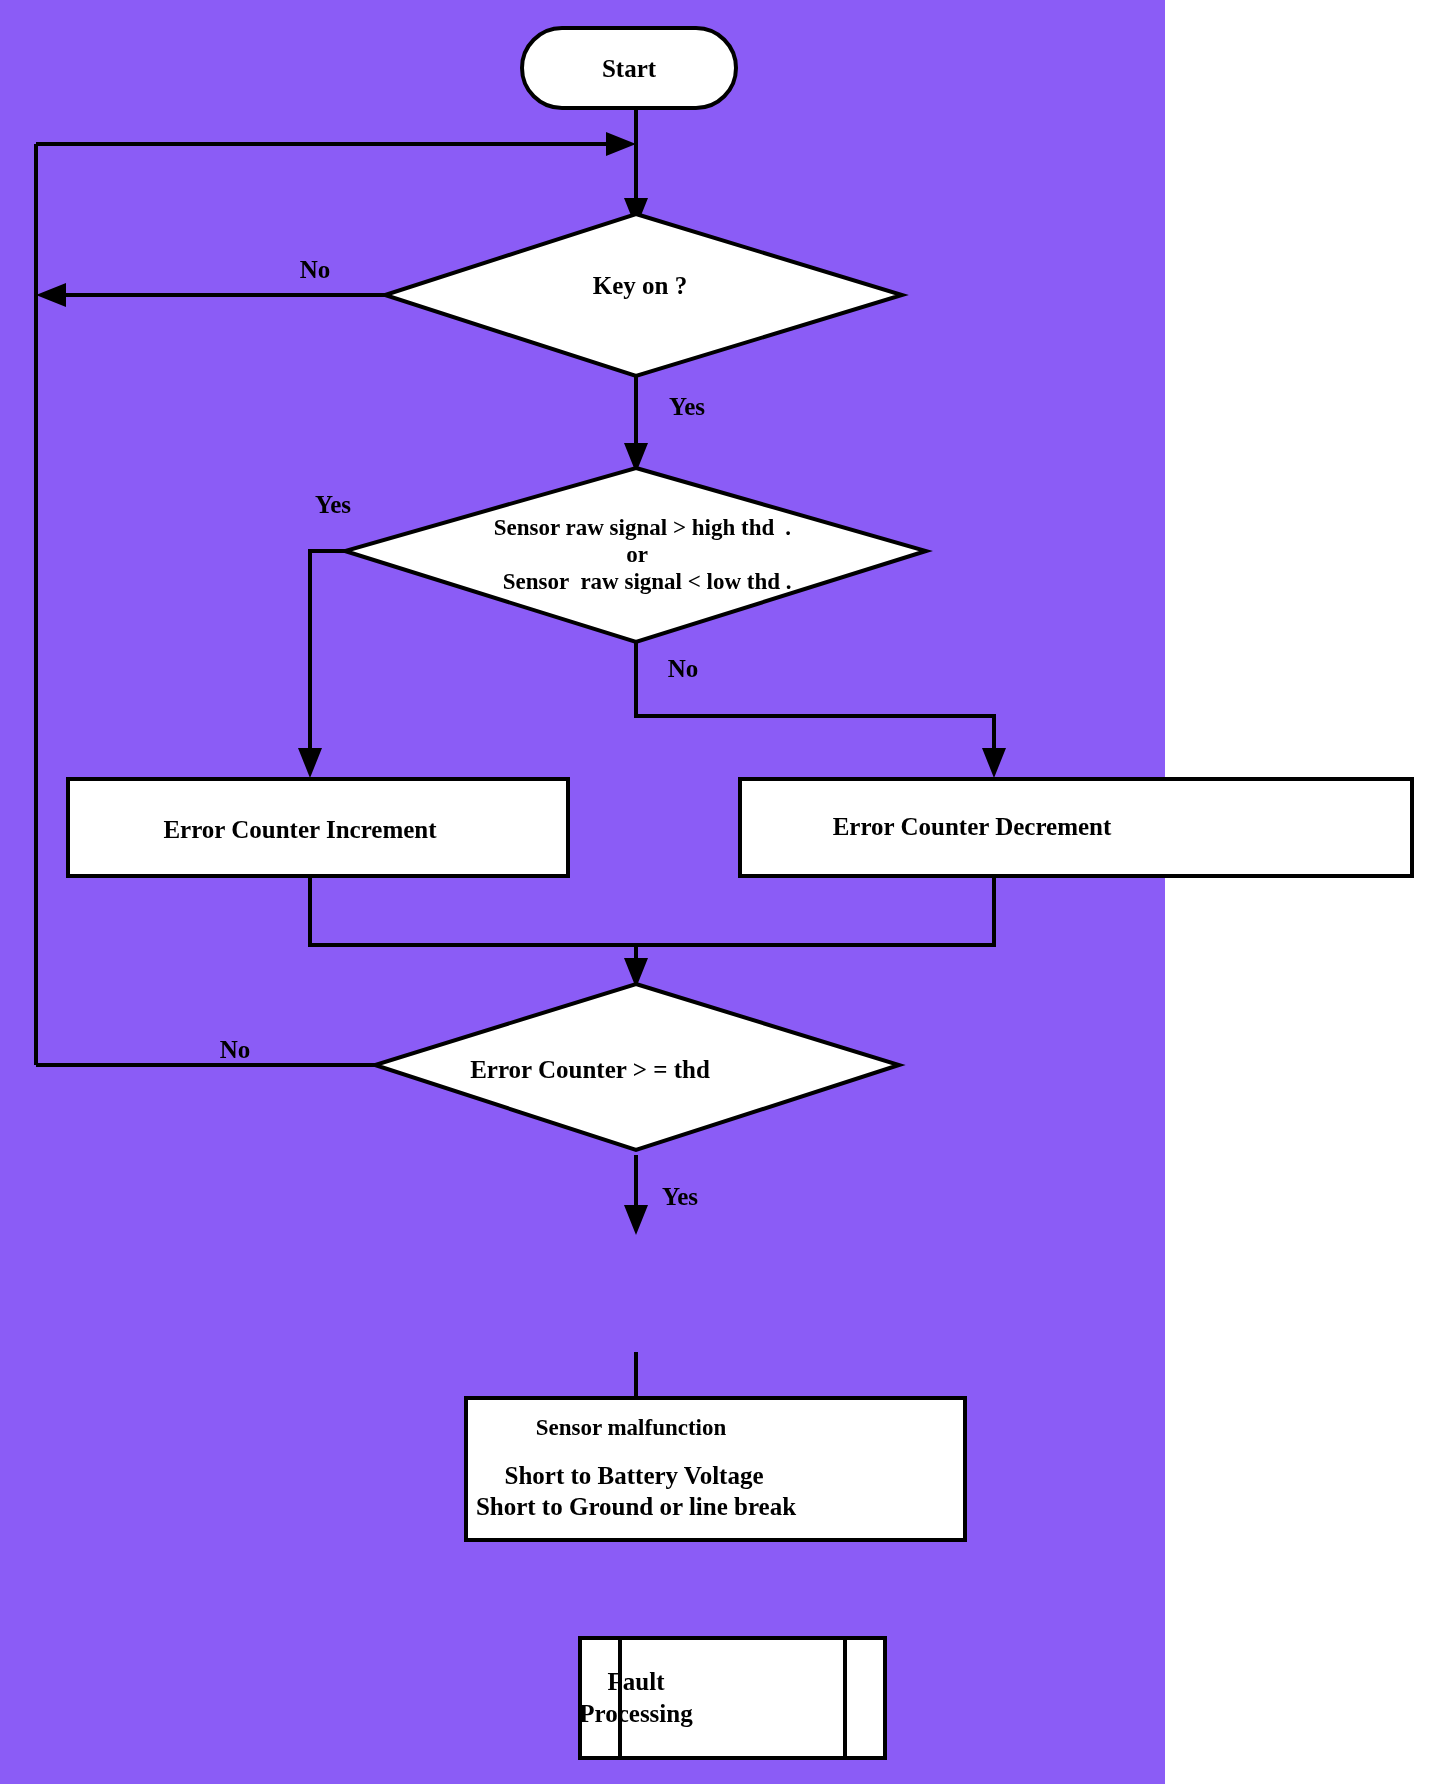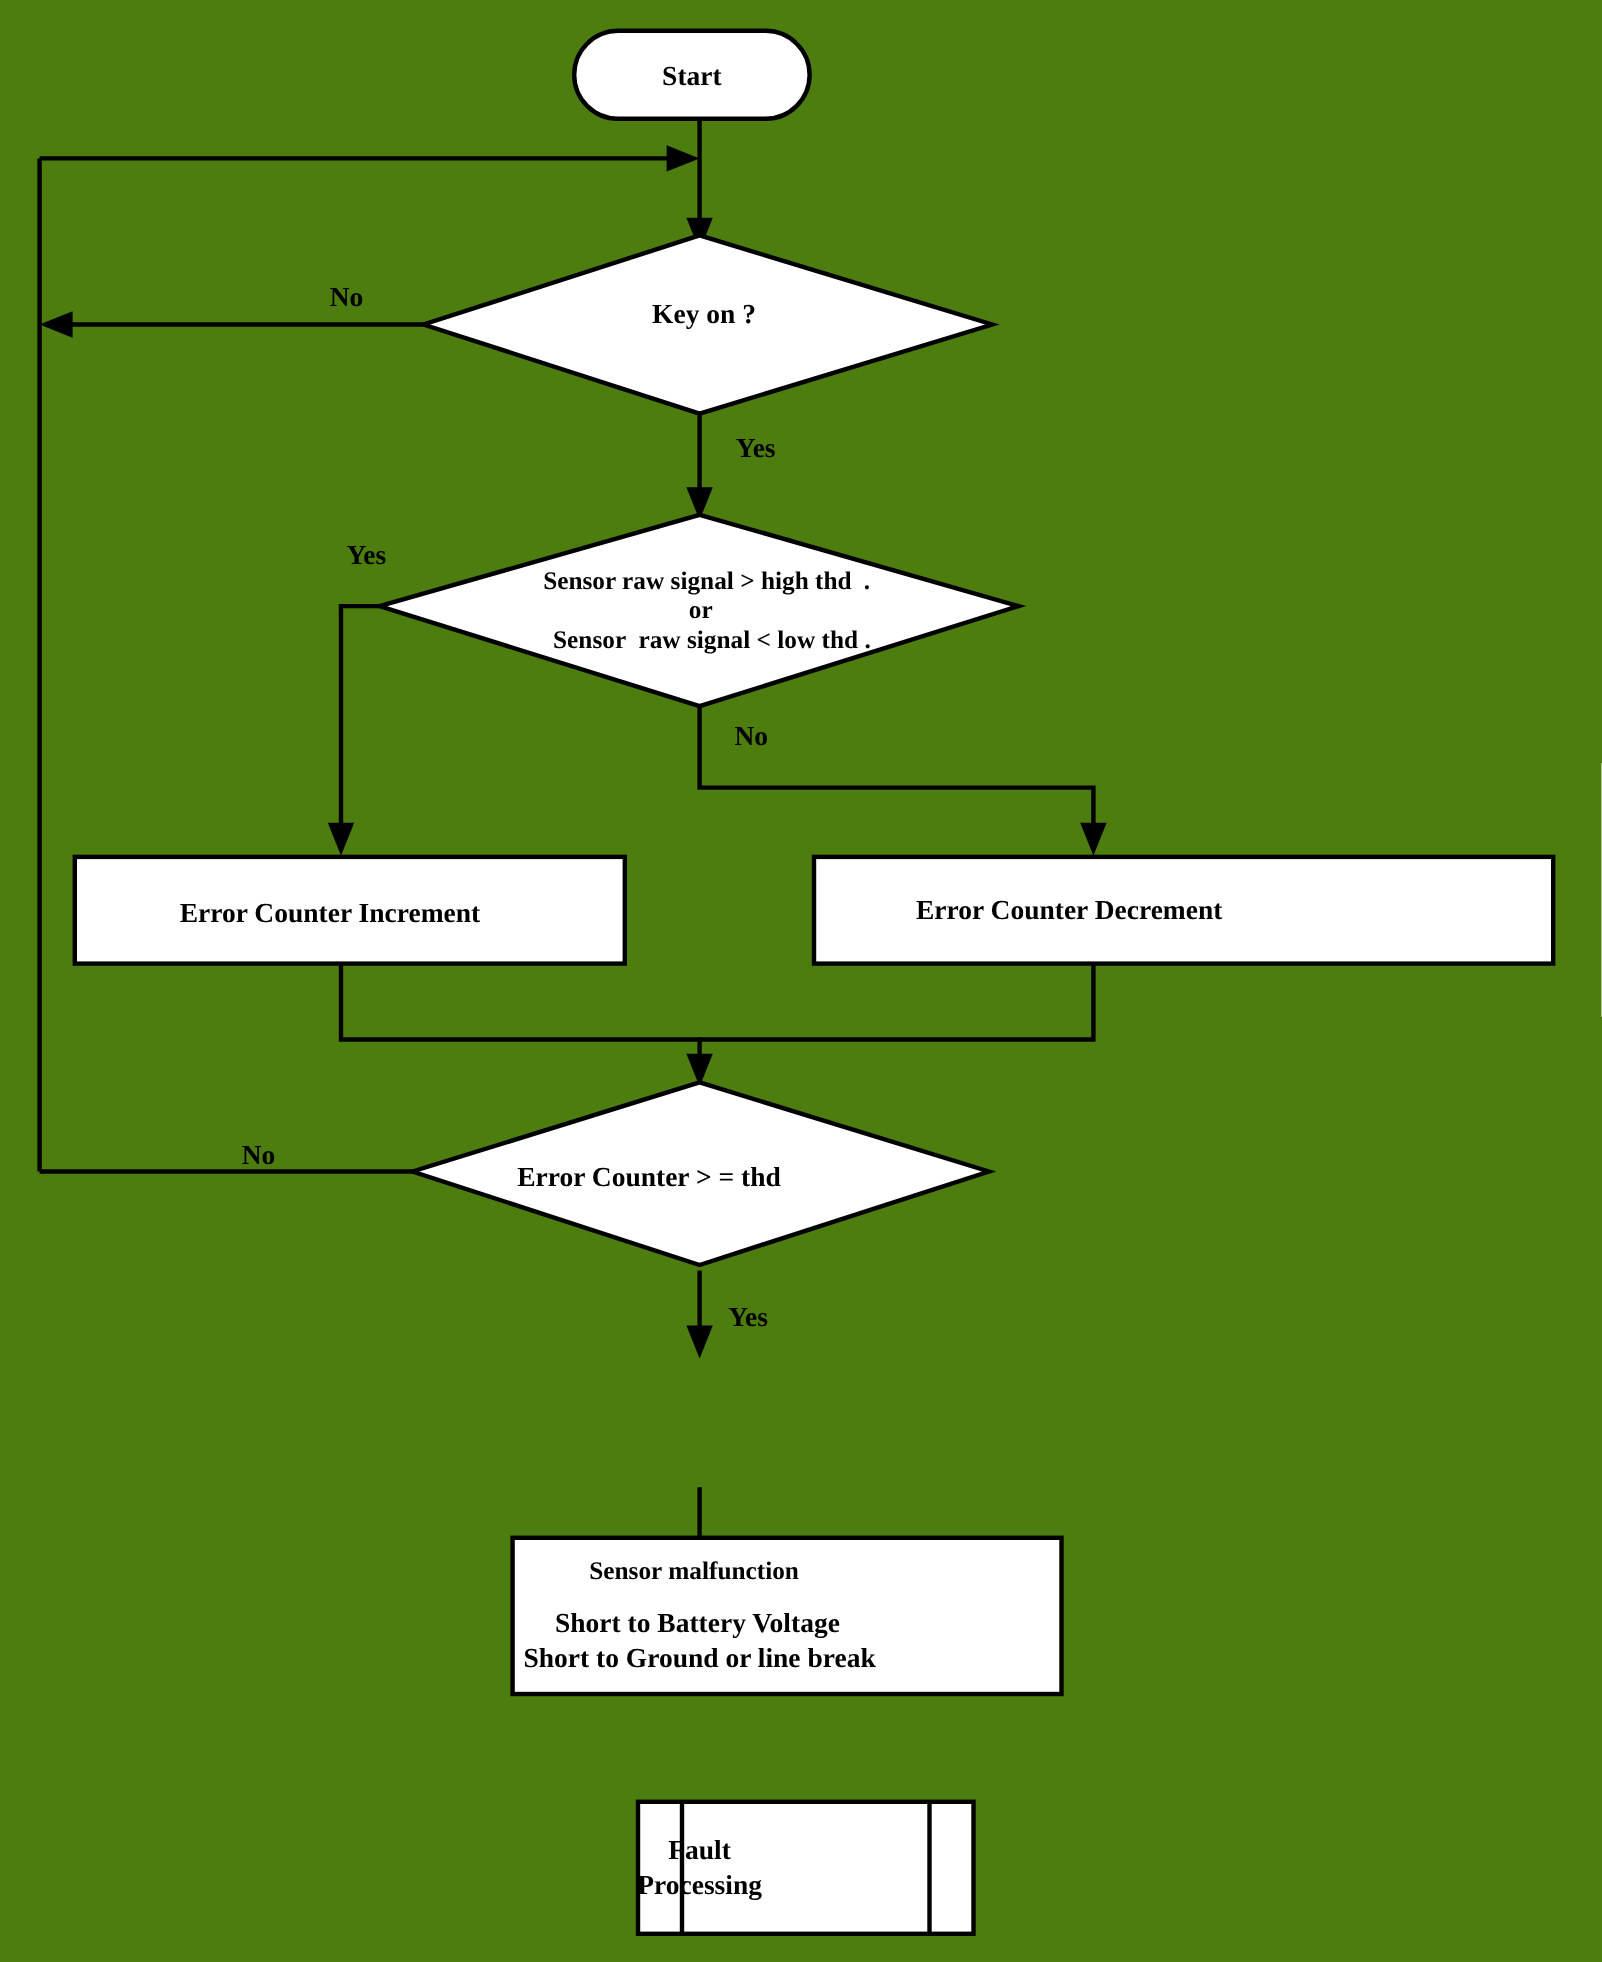--- a/index.html
+++ b/index.html
@@ -8,23 +8,23 @@
     background: #ffffff;
   }
   body {
     width: 1456px;
     height: 1784px;
     font-family: "Liberation Serif", "DejaVu Serif", serif;
     overflow: hidden;
   }
   #flowchart-root {
     position: relative;
-    width: 1456px;
+    width: 1165px;
     height: 1784px;
-    background: #4d7c0f;
+    background: #8b5cf6;
   }
   svg.chart {
     display: block;
     width: 1456px;
     height: 1784px;
   }
   .shape-fill {
     fill: #ffffff;
     stroke: #000000;
     stroke-width: 4;

